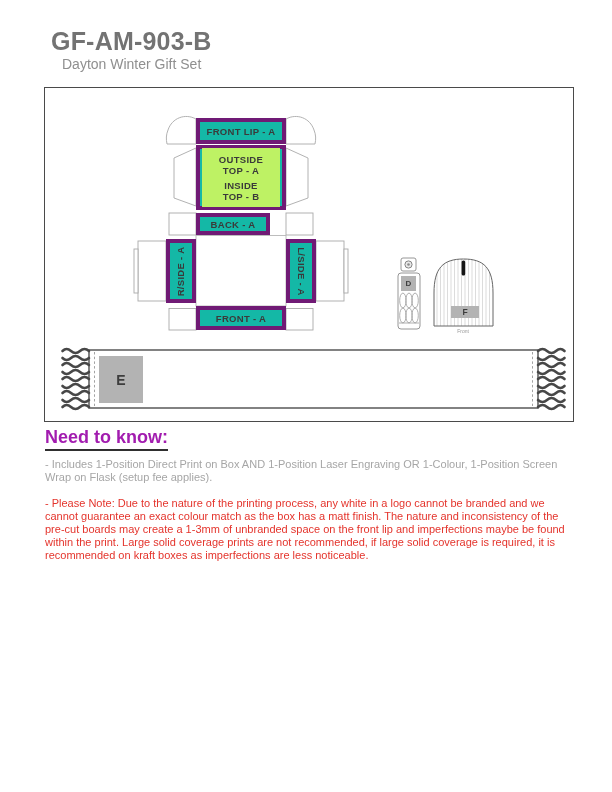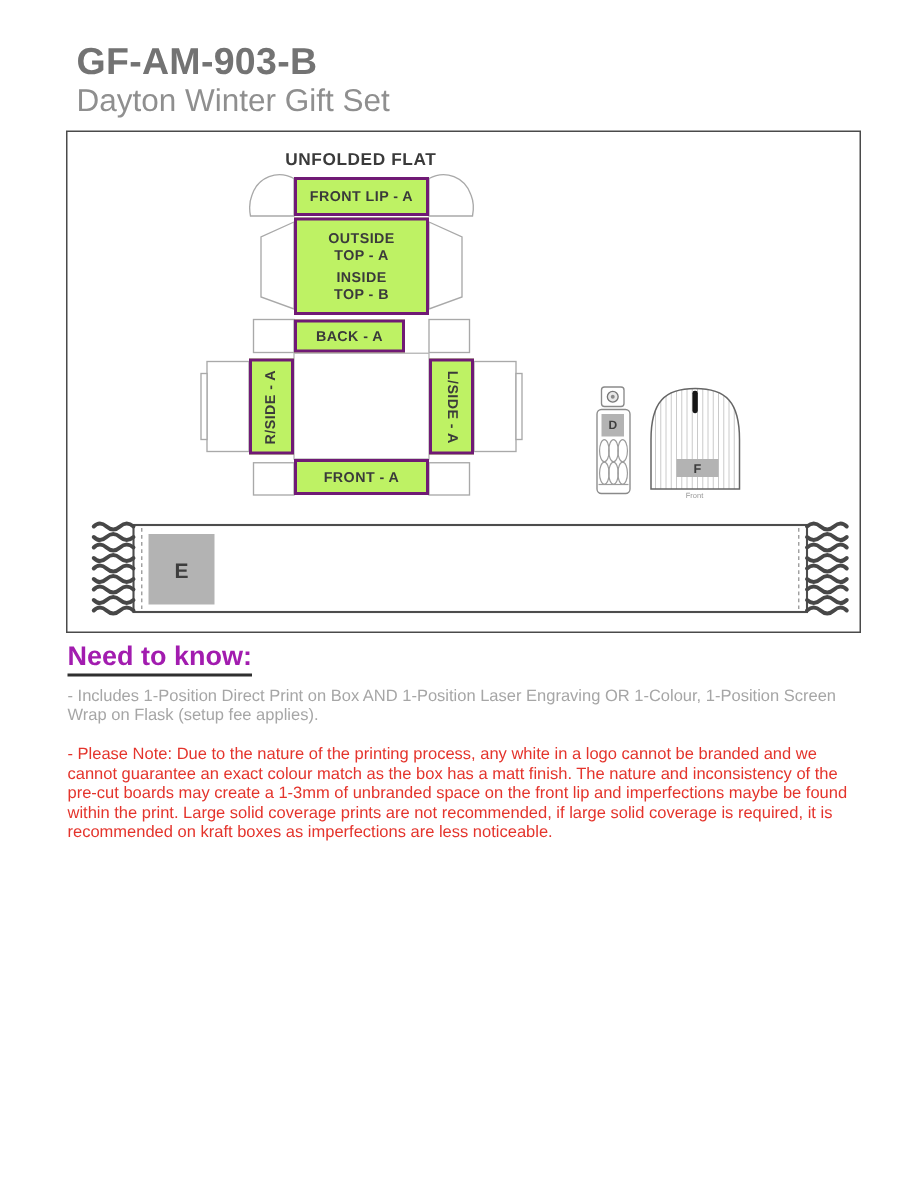--- a/index.html
+++ b/index.html
@@ -15,22 +15,22 @@
   .product-code {
     position: absolute;
     left: 51px; top: 27px;
     font-size: 25px;
     font-weight: bold;
     color: #737373;
     letter-spacing: 0.2px;
   }
   .product-name {
     position: absolute;
-    left: 51px; top: 56px;
-    font-size: 21px;
+    left: 62px; top: 56px;
+    font-size: 14px;
     font-weight: normal;
     color: #8f8f8f;
   }
   .frame {
     position: absolute;
     left: 44px; top: 87px;
     width: 530px; height: 335px;
     border: 1.5px solid #4a4a4a;
     background: #ffffff;
   }
@@ -43,22 +43,22 @@
   .abs { position: absolute; z-index: 2; }
   .unfolded-title {
     left: 113px; top: 13px; width: 165px;
     text-align: center;
     font-size: 11.5px;
     font-weight: bold;
     color: #3a3a3a;
     letter-spacing: 0.4px;
   }
   .panel {
-    background: #bef264;
-    border: 2px solid #701a75;
+    background: #14b8a6;
+    border: 4px solid #701a75;
     display: flex;
     align-items: center;
     justify-content: center;
     font-size: 9.5px;
     font-weight: bold;
     color: #3a3a3a;
     letter-spacing: 0.3px;
     text-align: center;
   }
   .panel-inner-top {
@@ -204,21 +204,20 @@
           <path d="M493,284 q4.5,4 9,0 q4.5,-4 9,0 q4.5,4 8.5,0"></path>
           <path d="M493,291 q4.5,-4 9,0 q4.5,4 9,0 q4.5,-4 8.5,0"></path>
           <path d="M493,298 q4.5,4 9,0 q4.5,-4 9,0 q4.5,4 8.5,0"></path>
           <path d="M493,305 q4.5,-4 9,0 q4.5,4 9,0 q4.5,-4 8.5,0"></path>
           <path d="M493,312 q4.5,4 9,0 q4.5,-4 9,0 q4.5,4 8.5,0"></path>
           <path d="M493,319 q4.5,-4 9,0 q4.5,4 9,0 q4.5,-4 8.5,0"></path>
         </g>
       </g>
     </svg>
 
-    <div class="abs unfolded-title">UNFOLDED FLAT</div>
 
     <div class="abs panel" style="left:151px; top:30px; width:90px; height:26px;">FRONT LIP - A</div>
 
     <div class="abs panel" style="left:151px; top:57px; width:90px; height:65px;"></div>
     <div class="abs panel panel-inner-top" style="left:157px; top:60px; width:78px; height:59px;">
       <div class="grp">
         <div>OUTSIDE</div>
         <div>TOP - A</div>
       </div>
       <div class="grp">

